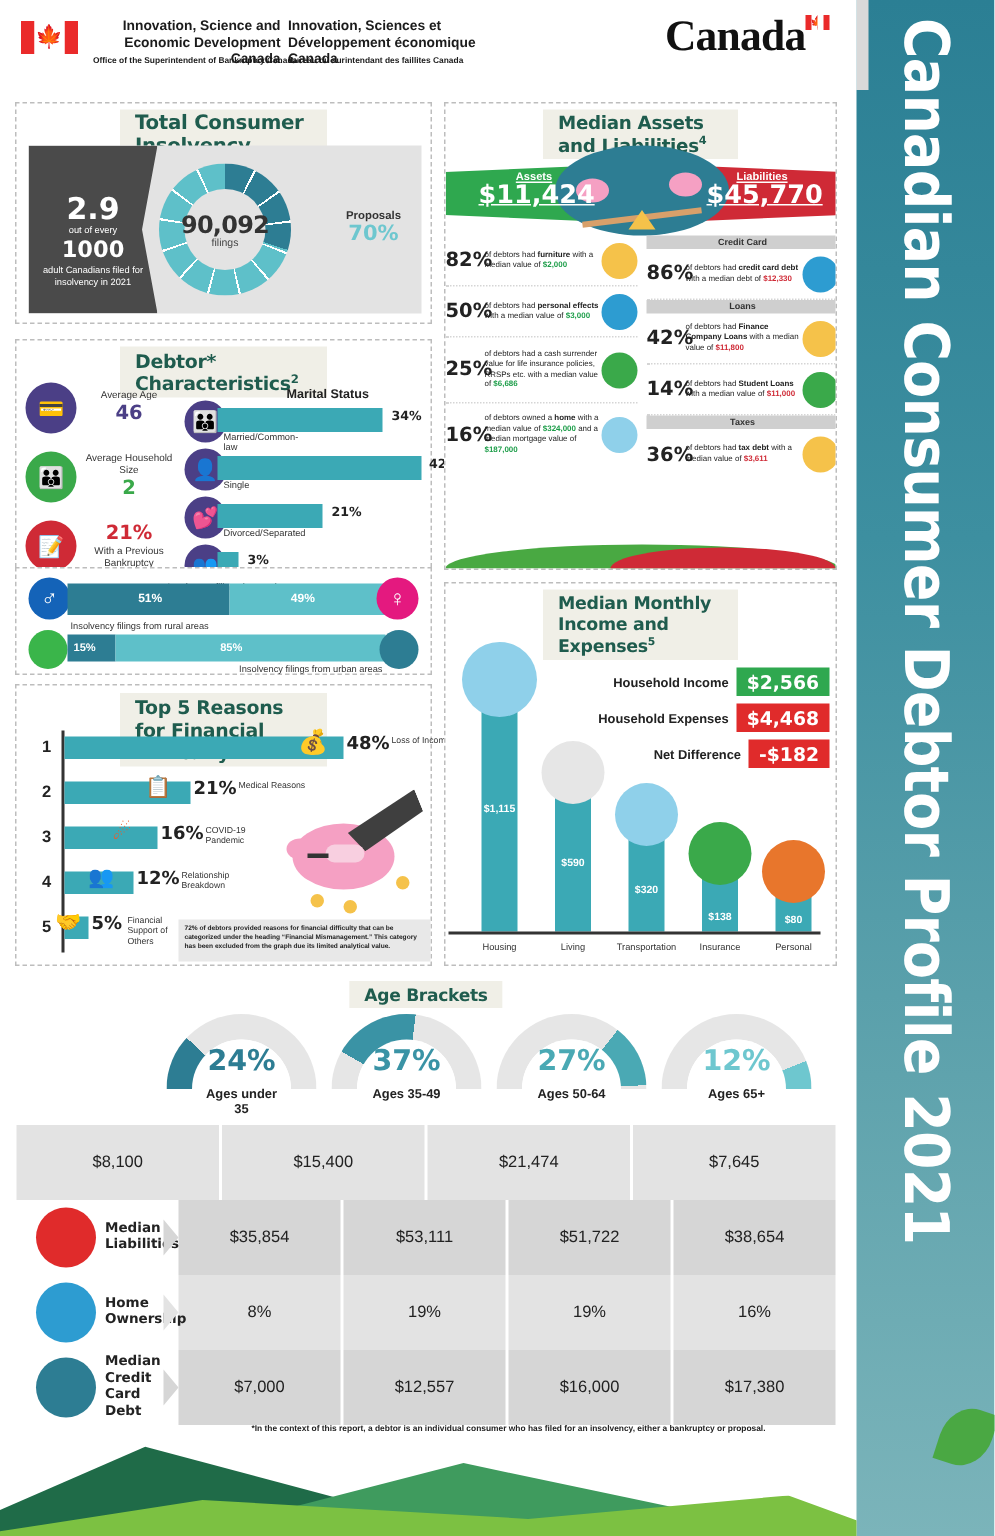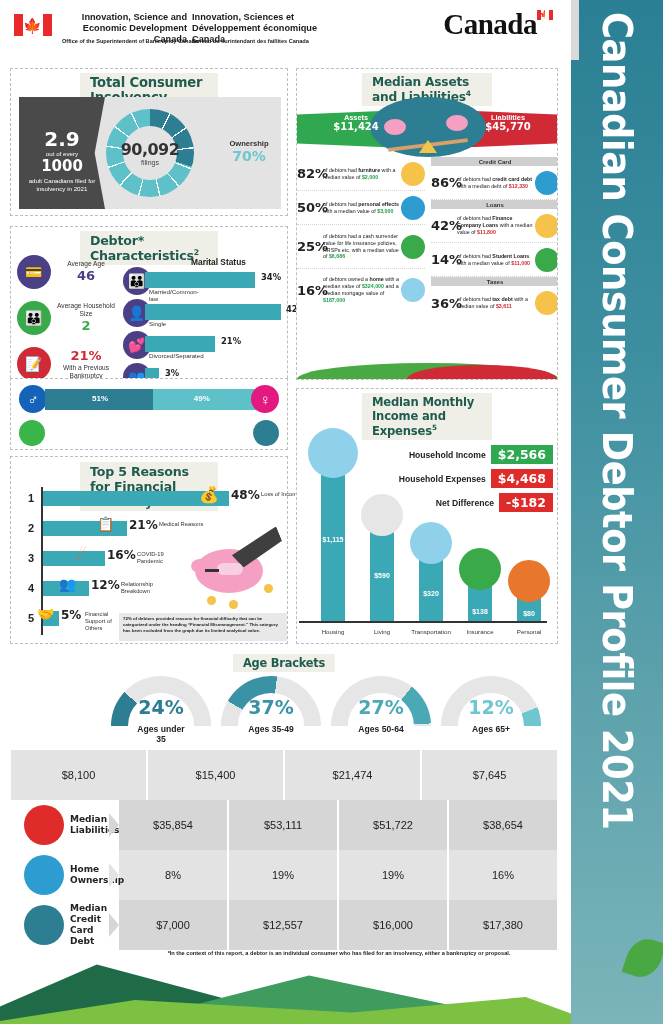--- a/index.html
+++ b/index.html
@@ -145,23 +145,23 @@
   .piggy { position:absolute; right:6px; top:76px; width:92px; height:74px; }
 
   
   #p5 { left:296px; top:68px; width:262px; height:312px; overflow:hidden; }
   #p5 .t { position:absolute; left:50%; transform:translateX(-50%); top:4px; font-size:12.2px;}
   .seesaw-wrap{ position:absolute; left:0; top:26px; width:262px; height:62px;}
   .green-band{ position:absolute; left:0; top:14px; width:132px; height:40px; background:#2fa84f;
      clip-path: polygon(0 14%, 100% 0, 100% 100%, 0 86%); }
   .red-band{ position:absolute; right:0; top:14px; width:132px; height:40px; background:#cf2a36;
      clip-path: polygon(0 0, 100% 14%, 100% 86%, 0 100%); }
-  .band-lbl{ position:absolute; top:18px; text-align:center; color:#fff; width:74px;}
+  .band-lbl{ position:absolute; top:18px; text-align:center; color:#fff; width:74px;text-decoration:underline;}
   .band-lbl .c{font-size:7.4px;font-weight:bold;}
-  .band-lbl .v{font-size:10px;font-weight:bold;font-family:"DejaVu Sans",sans-serif;line-height:1.05;}
+  .band-lbl .v{font-size:17px;font-weight:bold;font-family:"DejaVu Sans",sans-serif;line-height:1.05;}
   .seesaw-oval{ position:absolute; left:50%; top:2px; transform:translateX(-50%); width:116px; height:60px; border-radius:50%; background:#2d7d93; }
   .cols { position:absolute; left:0; top:88px; width:262px; }
   .col { position:absolute; top:0; width:128px; }
   .col.left { left:0; } .col.right { right:0; }
   .subhead { background:#cfcfcf; color:#333; font-size:6px; font-weight:bold; text-align:center; padding:1.5px 0; }
   .irow { display:flex; align-items:center; padding:3px 0; border-bottom:1px dotted #d5d5d5; min-height:34px;}
   .irow .pc { width:26px; flex:0 0 26px; font-size:13px; font-weight:bold; color:#222; font-family:"DejaVu Sans",sans-serif; text-align:left;}
   .irow .tx { flex:1; font-size:5.3px; color:#222; line-height:1.32; }
   .irow .tx b{font-weight:bold;}
   .irow .tx .gv{ color:#1e9e4a; font-weight:bold;}
@@ -264,21 +264,21 @@
       <div class="lbl-left">
         <div class="lbl-cap">Bankruptcies</div>
         <div class="pct-dark">30%</div>
       </div>
       <div class="donut"></div>
       <div class="donut-center">
         <div class="n">90,092</div>
         <div class="l">filings</div>
       </div>
       <div class="lbl-right">
-        <div class="lbl-cap">Ownership</div>
+        <div class="lbl-cap">Proposals</div>
         <div class="pct-light">70%</div>
       </div>
     </div>
   </div>
 
   <div class="panel panel-dashed" id="p2">
     <div class="sect-title t">
       <span>Debtor* Characteristics</span><sup>2</sup>
     </div>
 
@@ -339,20 +339,28 @@
     <div class="gbar">
       <div class="gcap">Insolvency filings by gender</div>
       <div class="l"></div>
       <div class="r"></div>
       <div class="lt">51%</div>
       <div class="rt">49%</div>
     </div>
     <div class="circ-f">♀</div>
 
     <div class="circ-rural"></div>
+    <div class="rbar">
+      <div class="rcap-top">Insolvency filings from rural areas</div>
+      <div class="l"></div>
+      <div class="r"></div>
+      <div class="lt">15%</div>
+      <div class="rt">85%</div>
+      <div class="rcap-bot">Insolvency filings from urban areas</div>
+    </div>
     <div class="circ-urban"></div>
   </div>
 
   <div class="panel panel-dashed" id="p4">
     <div class="sect-title t">
       <span>Top 5 Reasons for Financial Difficulty</span><sup>3</sup>
     </div>
     <div class="axis"></div>
 
     <div class="rrow" style="top:30px;">

